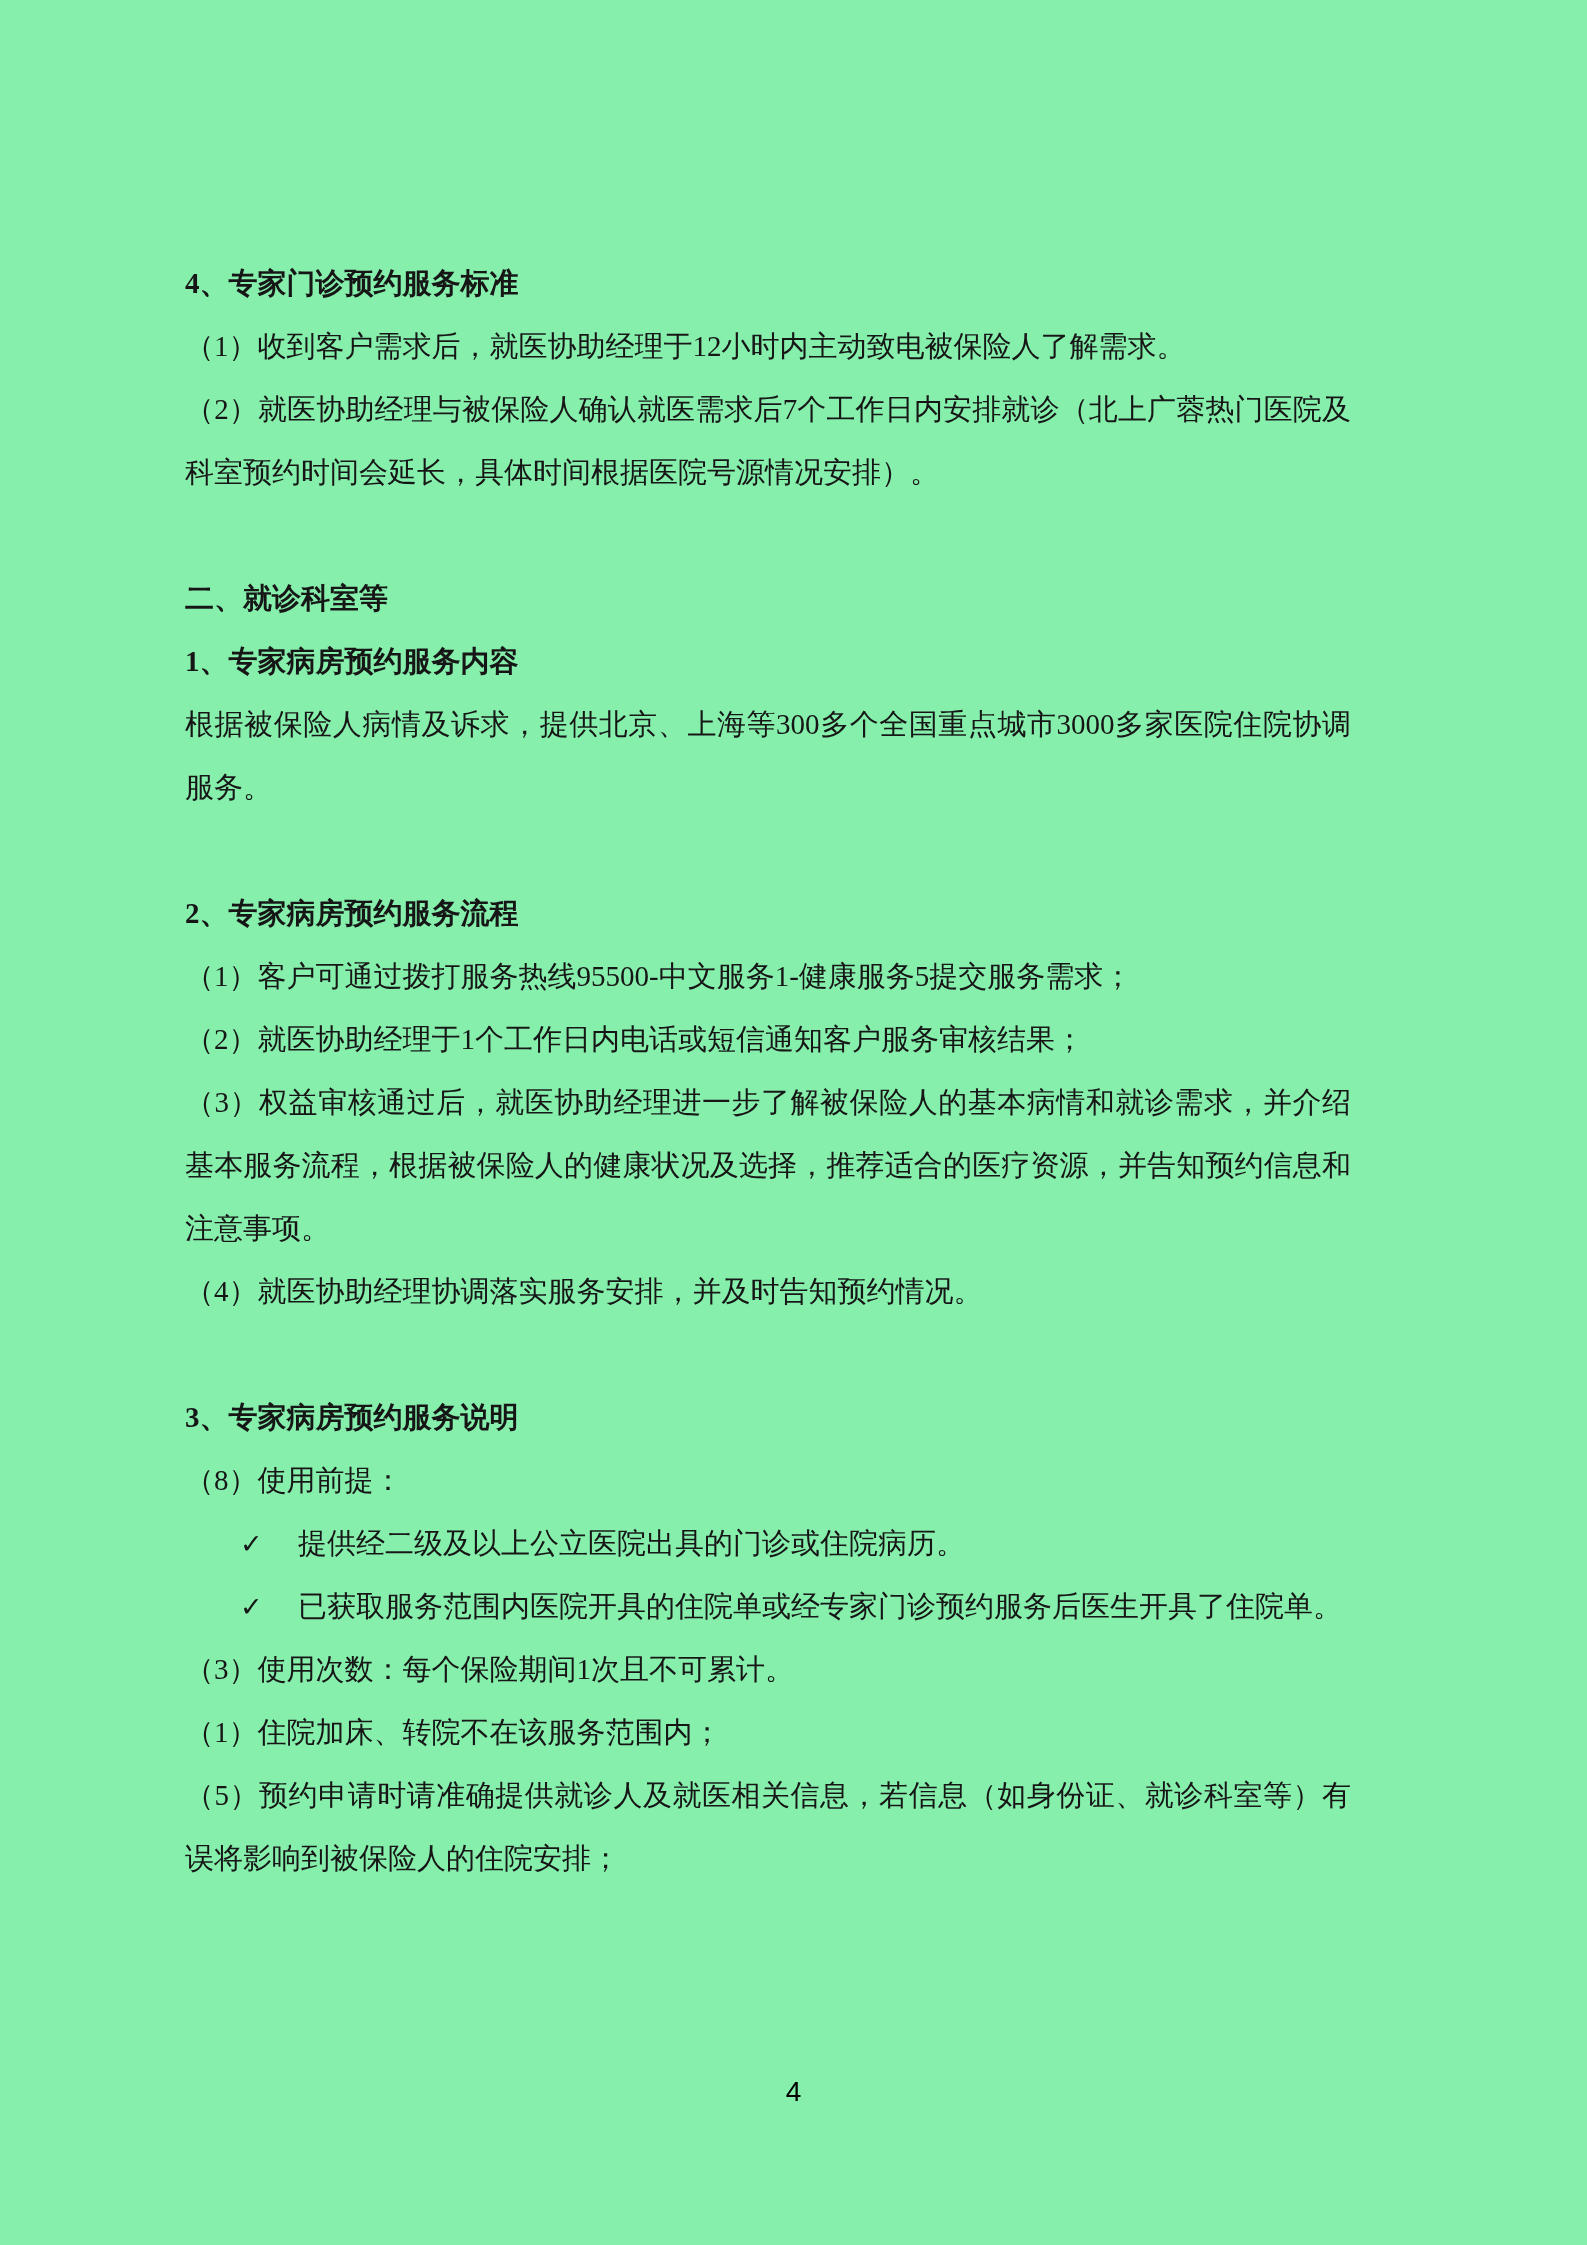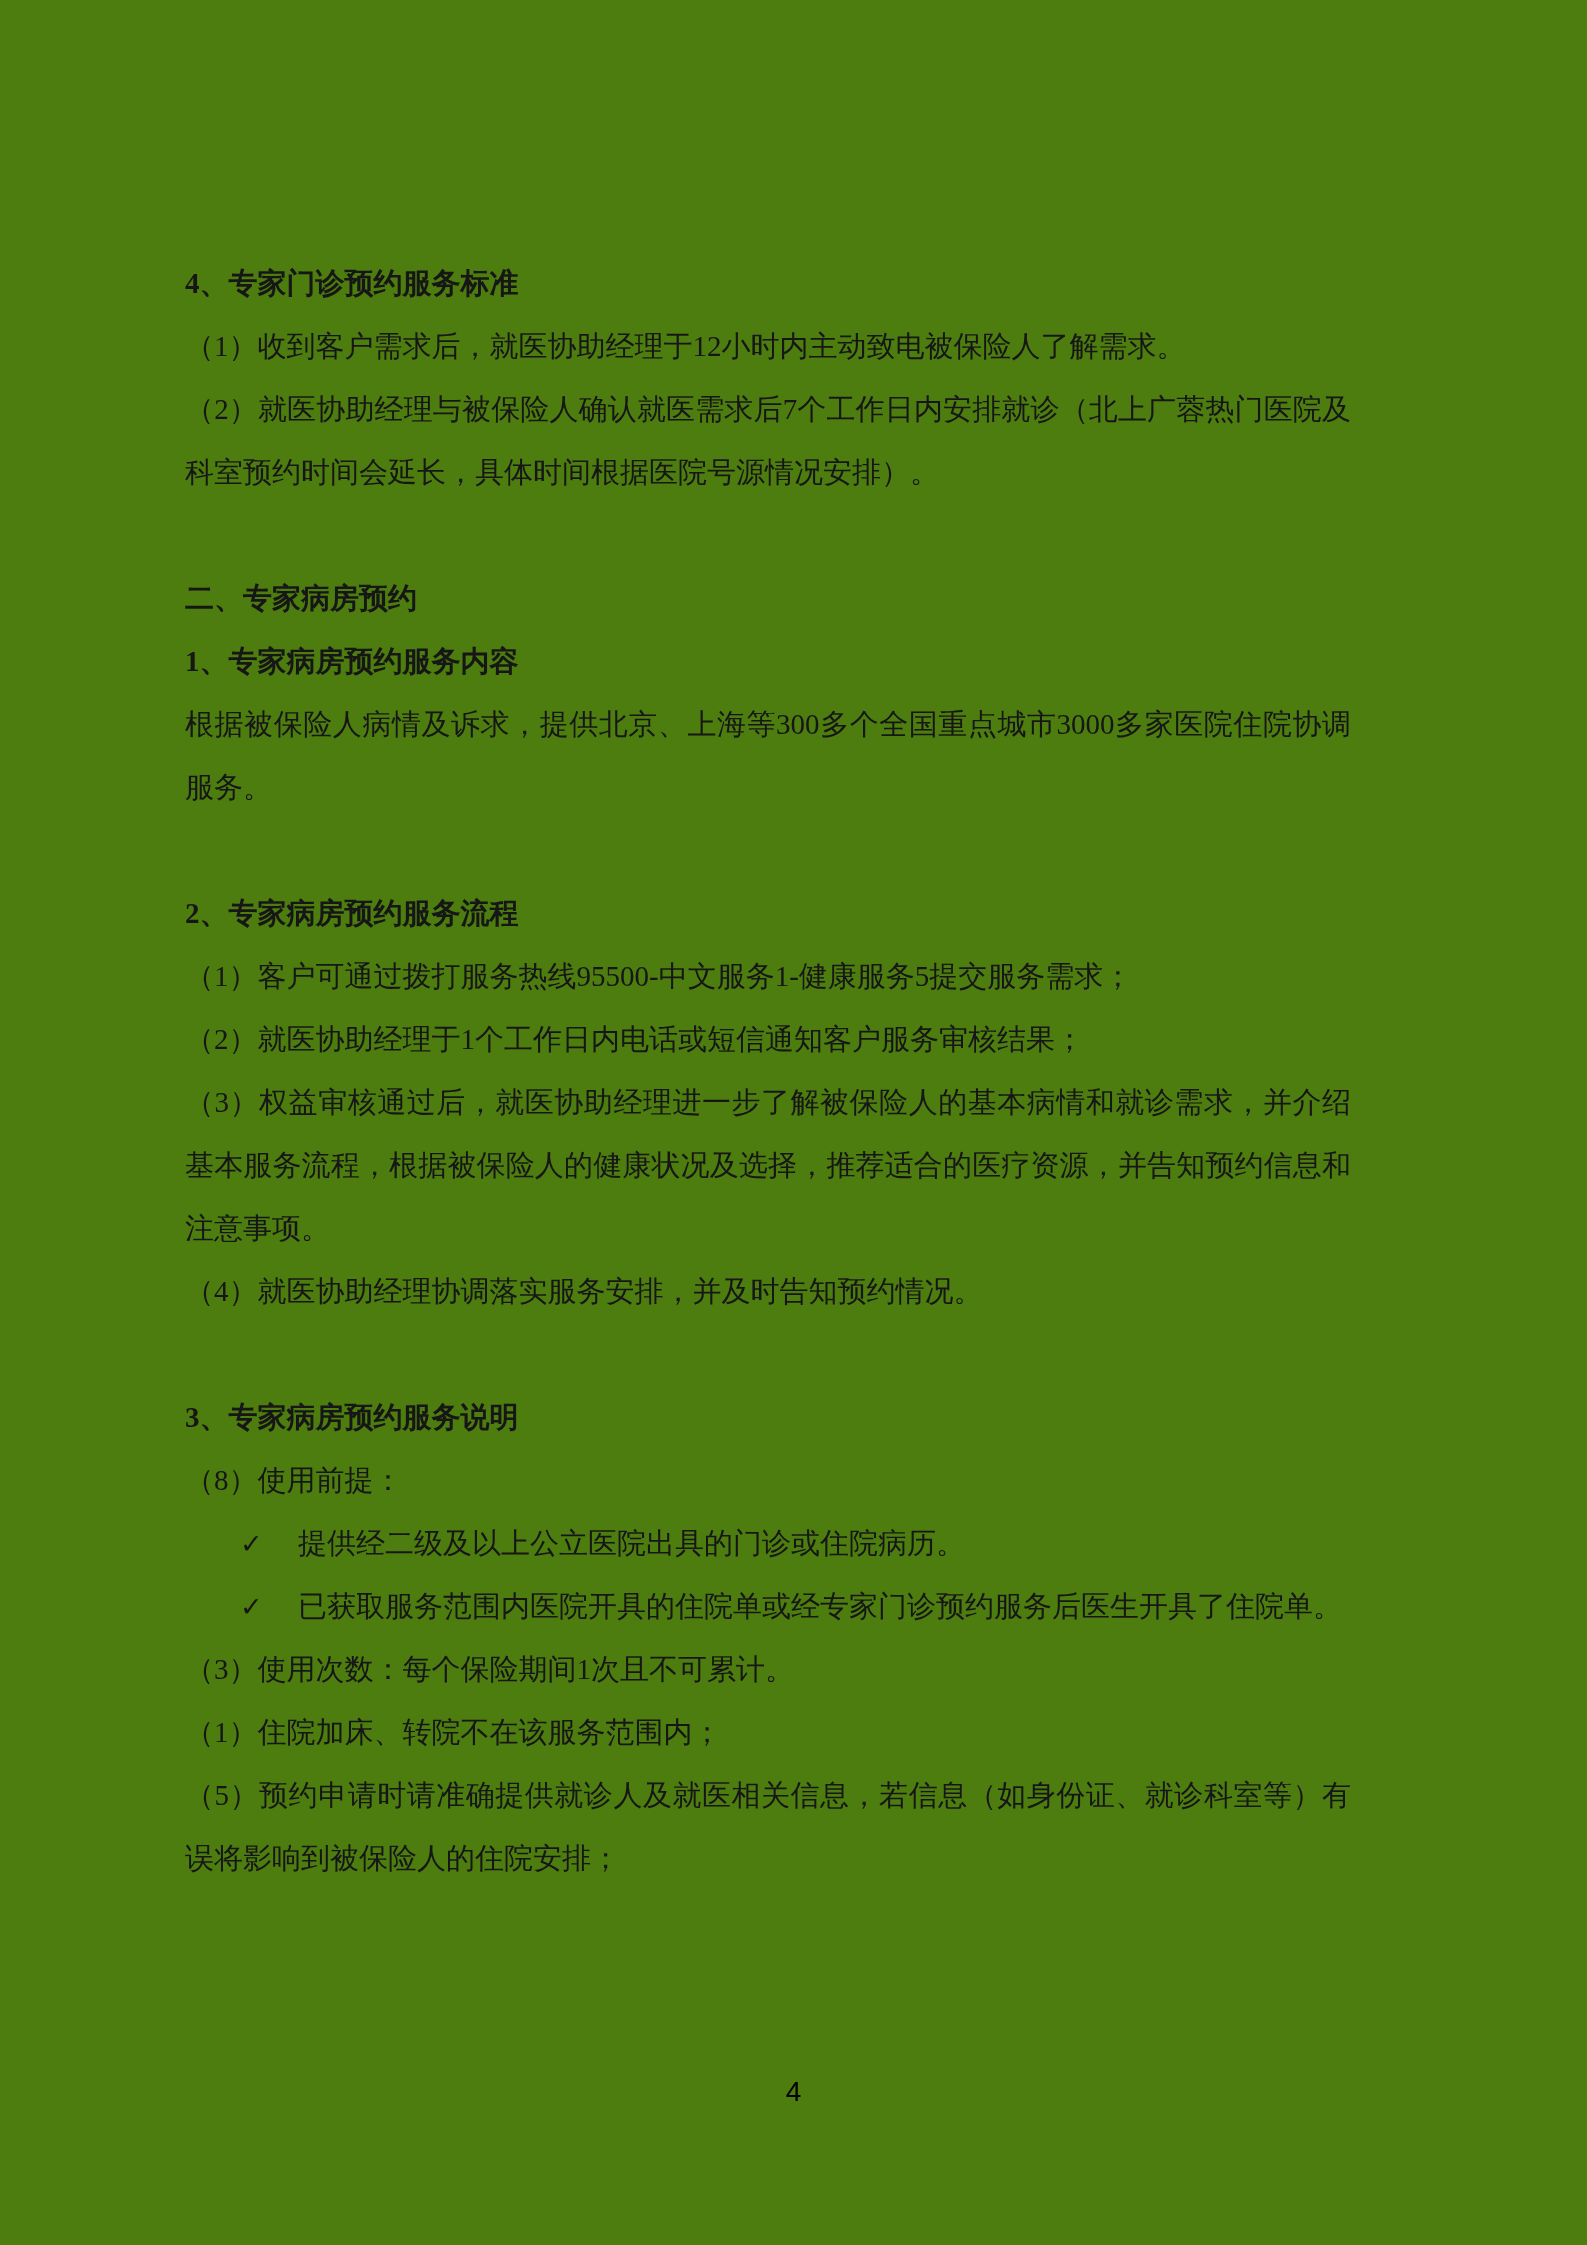--- a/index.html
+++ b/index.html
@@ -11,21 +11,21 @@
     position: relative;
     width: 1587px;
     height: 2245px;
     overflow: hidden;
     font-family: "Liberation Serif", "DejaVu Serif", serif;
     color: #161616;
   }
   .page {
     position: absolute;
     inset: 0;
-    background: #4d7c0f;
+    background: #86efac;
   }
   .content {
     position: absolute;
     left: 185px;
     top: 252px;
     width: 1166px;
     font-size: 29px;
     line-height: 63px;
     text-align: justify;
   }
@@ -72,21 +72,21 @@
 <body>
 
 <div class="page">
 
   <main class="content">
 
     <h3>4、专家门诊预约服务标准</h3>
     <p>（1）收到客户需求后，就医协助经理于12小时内主动致电被保险人了解需求。</p>
     <p>（2）就医协助经理与被保险人确认就医需求后7个工作日内安排就诊（北上广蓉热门医院及科室预约时间会延长，具体时间根据医院号源情况安排）。</p>
 
-    <h3 class="gap-before">二、专家病房预约</h3>
+    <h3 class="gap-before">二、就诊科室等</h3>
 
     <h3>1、专家病房预约服务内容</h3>
     <p>根据被保险人病情及诉求，提供北京、上海等300多个全国重点城市3000多家医院住院协调服务。</p>
 
     <h3 class="gap-before">2、专家病房预约服务流程</h3>
     <p>（1）客户可通过拨打服务热线95500-中文服务1-健康服务5提交服务需求；</p>
     <p>（2）就医协助经理于1个工作日内电话或短信通知客户服务审核结果；</p>
     <p>（3）权益审核通过后，就医协助经理进一步了解被保险人的基本病情和就诊需求，并介绍基本服务流程，根据被保险人的健康状况及选择，推荐适合的医疗资源，并告知预约信息和注意事项。</p>
     <p>（4）就医协助经理协调落实服务安排，并及时告知预约情况。</p>
 

